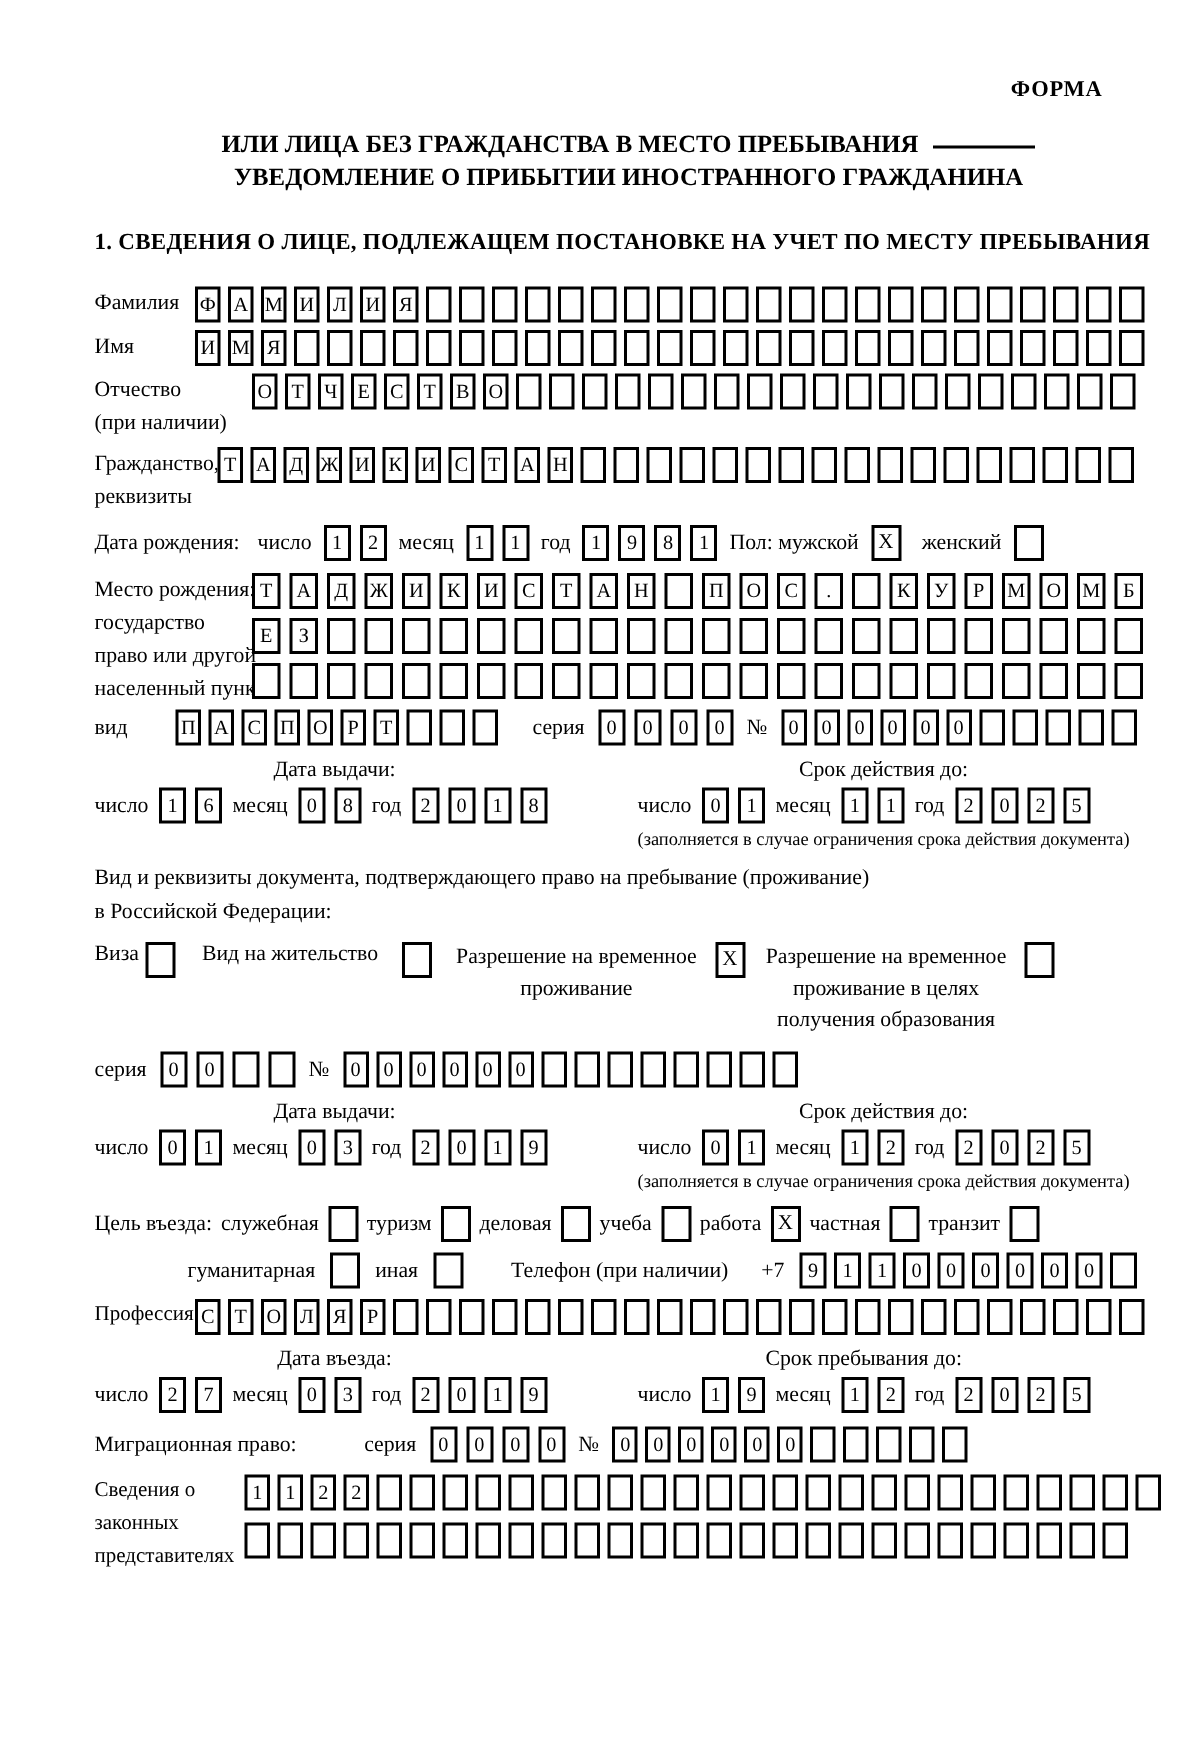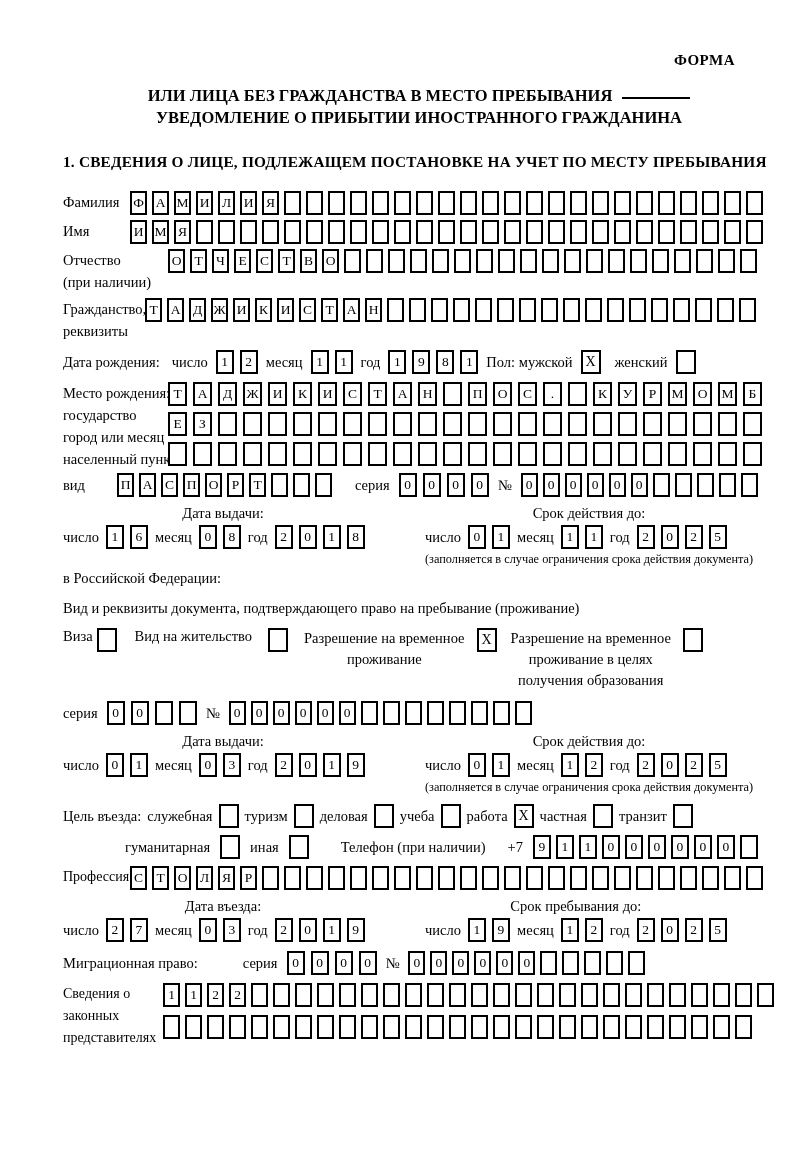--- a/index.html
+++ b/index.html
@@ -223,21 +223,21 @@
     <span class="lbl">Пол: мужской</span>
     <span class="cb">X</span>
     <span class="lbl" style="margin-left:6px;">женский</span>
     <span class="cb"></span>
   </div>
 
   <div class="frow" style="margin-top:8px;">
     <span class="flabel" style="width:105px;">
       <span style="display:block;white-space:nowrap;">Место рождения:</span>
       <span style="display:block;">государство</span>
-      <span style="display:block;white-space:nowrap;">город или месяц</span>
+      <span style="display:block;white-space:nowrap;">право или другой</span>
       <span style="display:block;white-space:nowrap;">населенный пункт</span>
     </span>
     <span class="stack" style="gap:6px;">
       <span class="cellrow" style="gap: 6px;">
           <span class="cell" style="width: 19px;">Т</span>
           <span class="cell" style="width: 19px;">А</span>
           <span class="cell" style="width: 19px;">Д</span>
           <span class="cell" style="width: 19px;">Ж</span>
           <span class="cell" style="width: 19px;">И</span>
           <span class="cell" style="width: 19px;">К</span>
@@ -394,22 +394,22 @@
             <span class="cell" style="width: 18px;">2</span>
             <span class="cell" style="width: 18px;">0</span>
             <span class="cell" style="width: 18px;">2</span>
             <span class="cell" style="width: 18px;">5</span>
           </span>
       </div>
       <div class="datenote">(заполняется в случае ограничения срока действия документа)</div>
     </div>
   </div>
 
+  <div class="plain" style="margin-top:7px;">Вид и реквизиты документа, подтверждающего право на пребывание (проживание)</div>
   <div class="plain">в Российской Федерации:</div>
-  <div class="plain" style="margin-top:7px;">Вид и реквизиты документа, подтверждающего право на пребывание (проживание)</div>
 
   <div class="opt-row">
     <span class="lbl">Виза</span>
     <span class="cb" style="margin-left:4px;"></span>
     <span class="lbl" style="margin-left:18px;">Вид на жительство</span>
     <span class="cb" style="margin-left:16px;"></span>
     <span class="opt-txt" style="margin-left:16px;">
       <span style="display:block;">Разрешение на временное</span>
       <span style="display:block;">проживание</span>
     </span>

